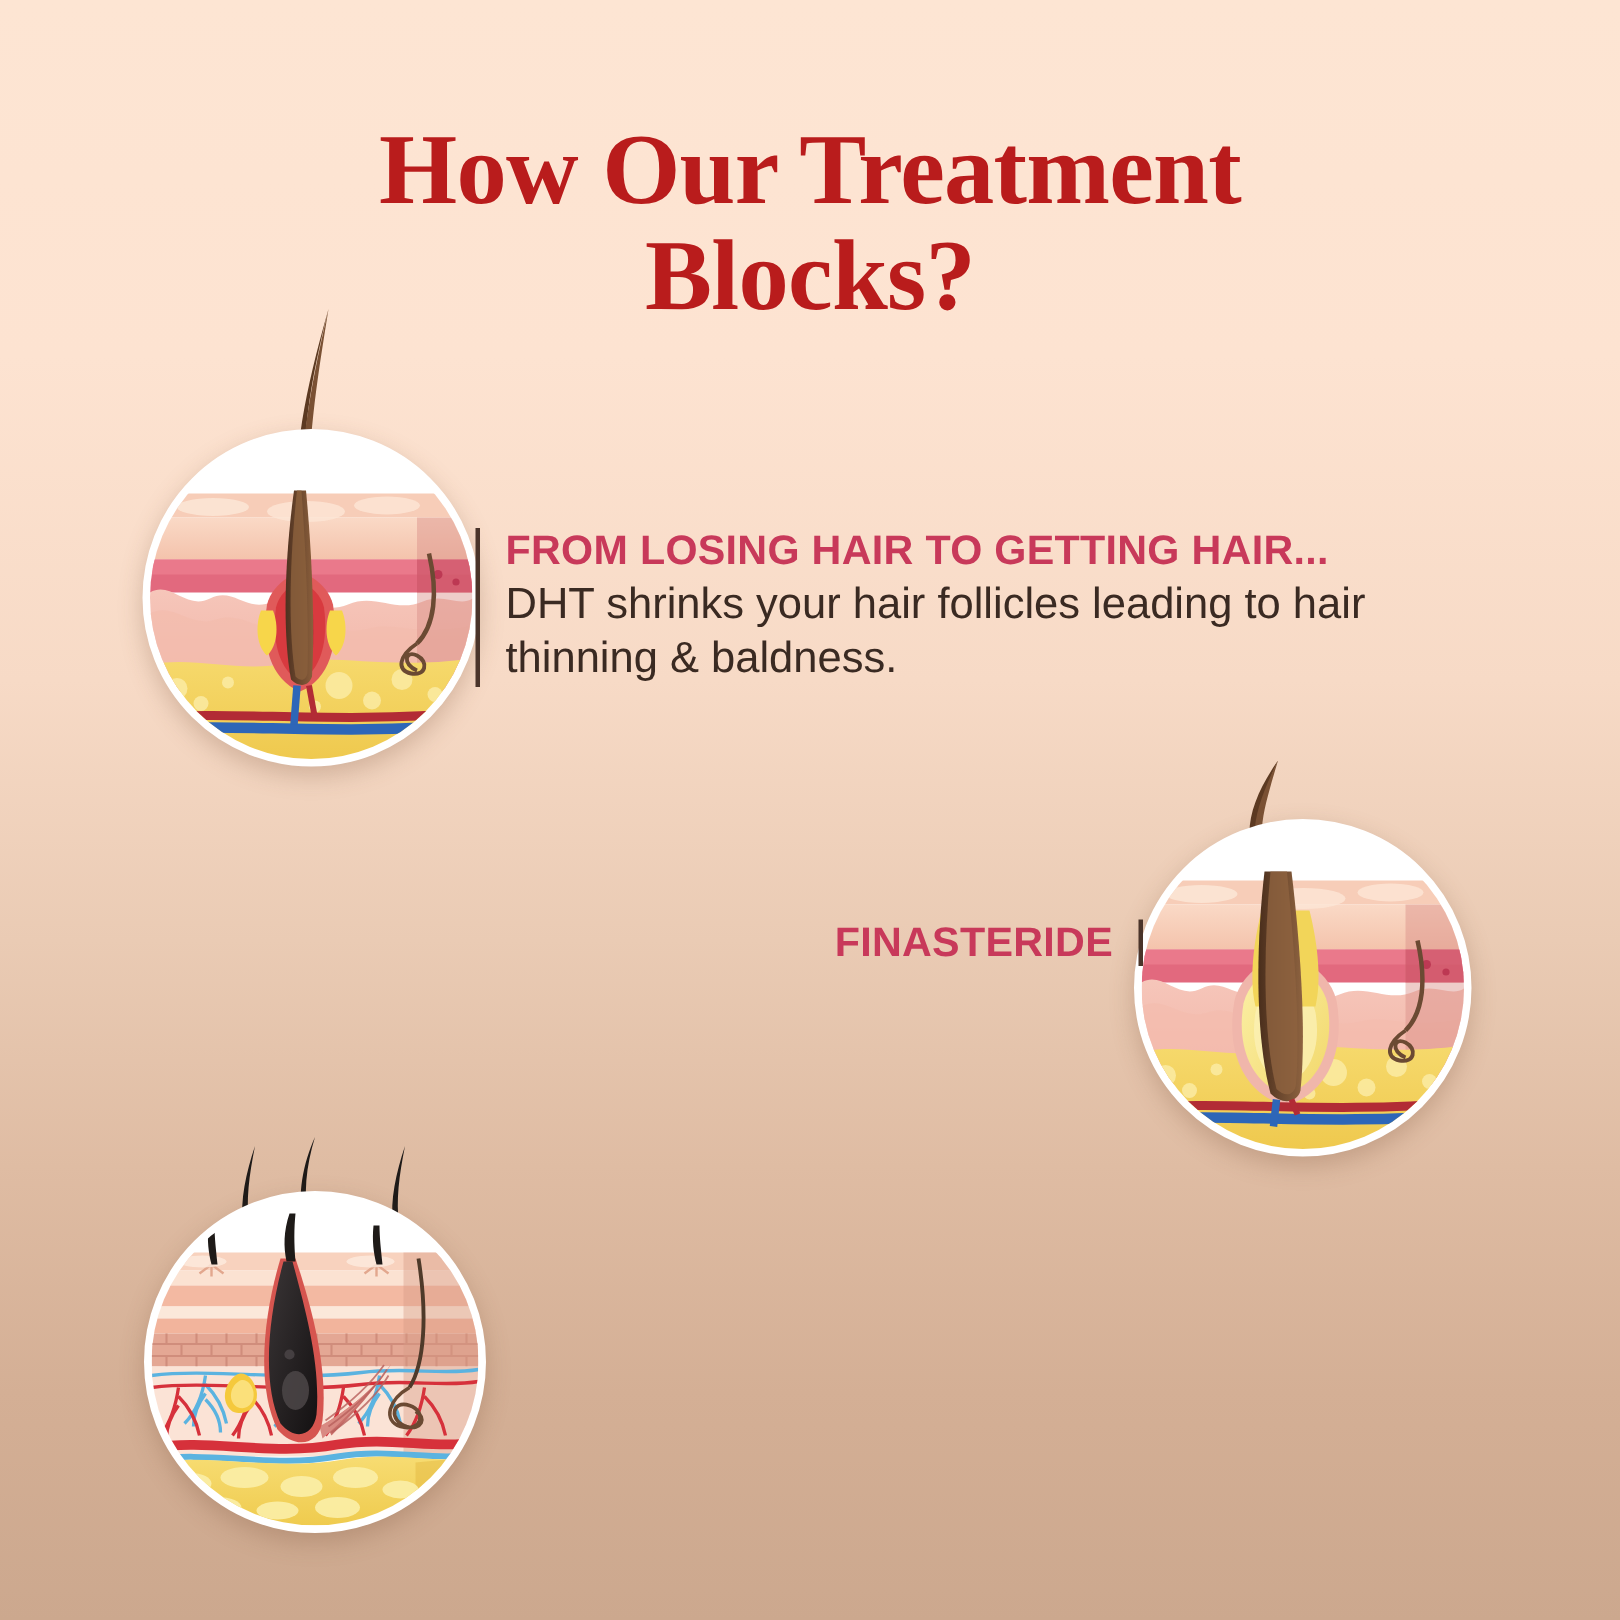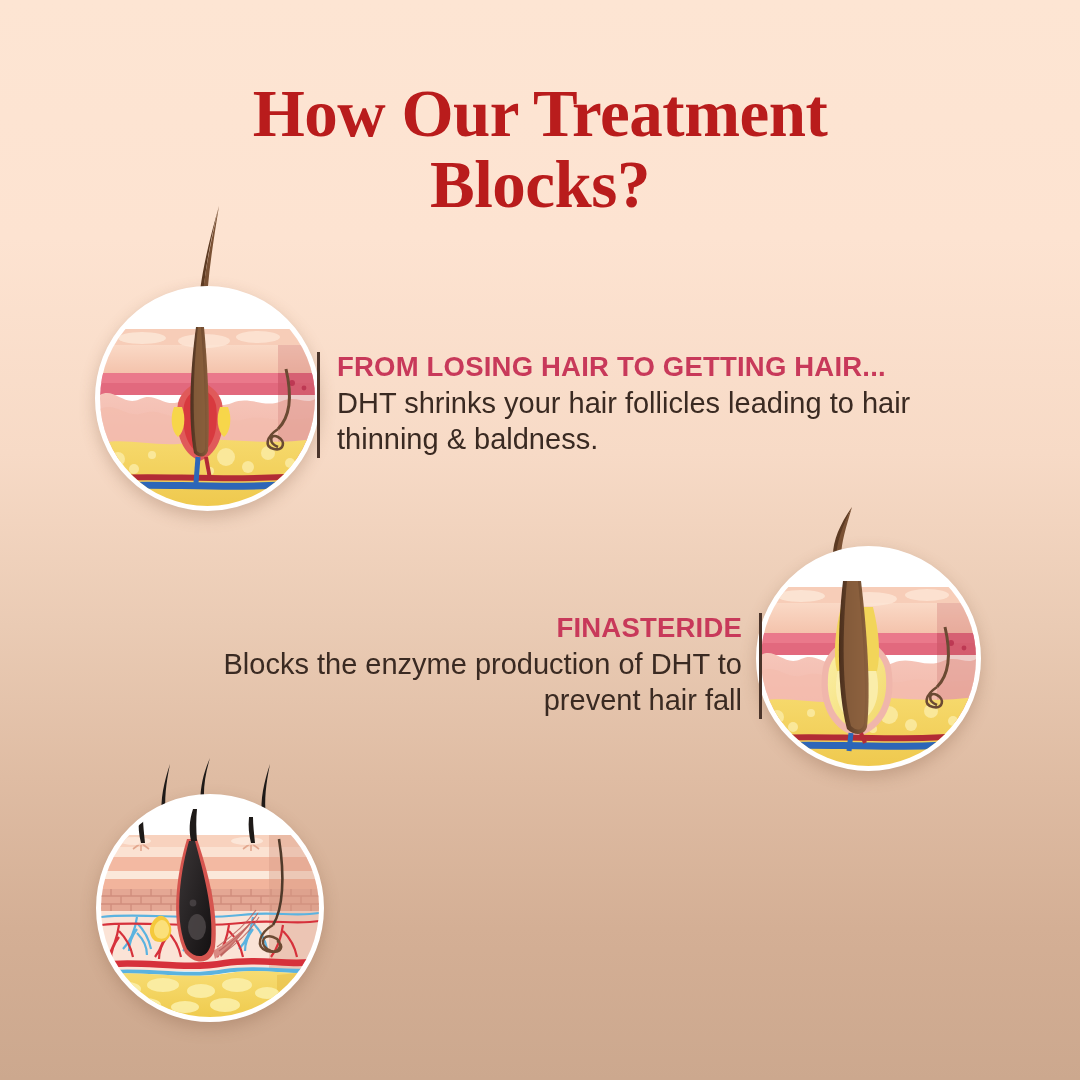--- a/index.html
+++ b/index.html
@@ -247,21 +247,20 @@
       <path d="M90 182 L88 200" stroke="#2D66B8" stroke-width="5" fill="none"></path>
       <path d="M100 182 L104 192" stroke="#B22B35" stroke-width="4" fill="none"></path>
       <path d="M184 76 C190 102 188 124 176 136" stroke="#6B4A33" stroke-width="3" fill="none"></path>
       <path d="M176 136 C164 144 162 154 172 156 C182 158 184 148 176 144
                C168 140 166 150 176 154" stroke="#6B4A33" stroke-width="2.6" fill="none"></path>
     </svg>
   </div>
 
   <div class="block right" id="block2">
     <div class="kicker">FINASTERIDE</div>
-    <div class="body">Blocks the enzyme production of DHT to prevent hair fall</div>
   </div>
 
   <svg class="hair-out" style="left:96px;top:756px;width:218px;height:60px;" viewBox="0 0 218 60">
     <path d="M66 60 C64 44 68 26 74 8 C70 28 68 44 70 60 Z" fill="#1E1A18"></path>
     <path d="M106 60 C102 40 106 20 114 2 C108 22 106 40 110 60 Z" fill="#1E1A18"></path>
     <path d="M166 60 C164 44 168 26 174 8 C170 28 168 44 170 60 Z" fill="#1E1A18"></path>
   </svg>
 
   <div class="circle" id="circle3">
     <svg viewBox="0 0 218 218" preserveAspectRatio="none">

